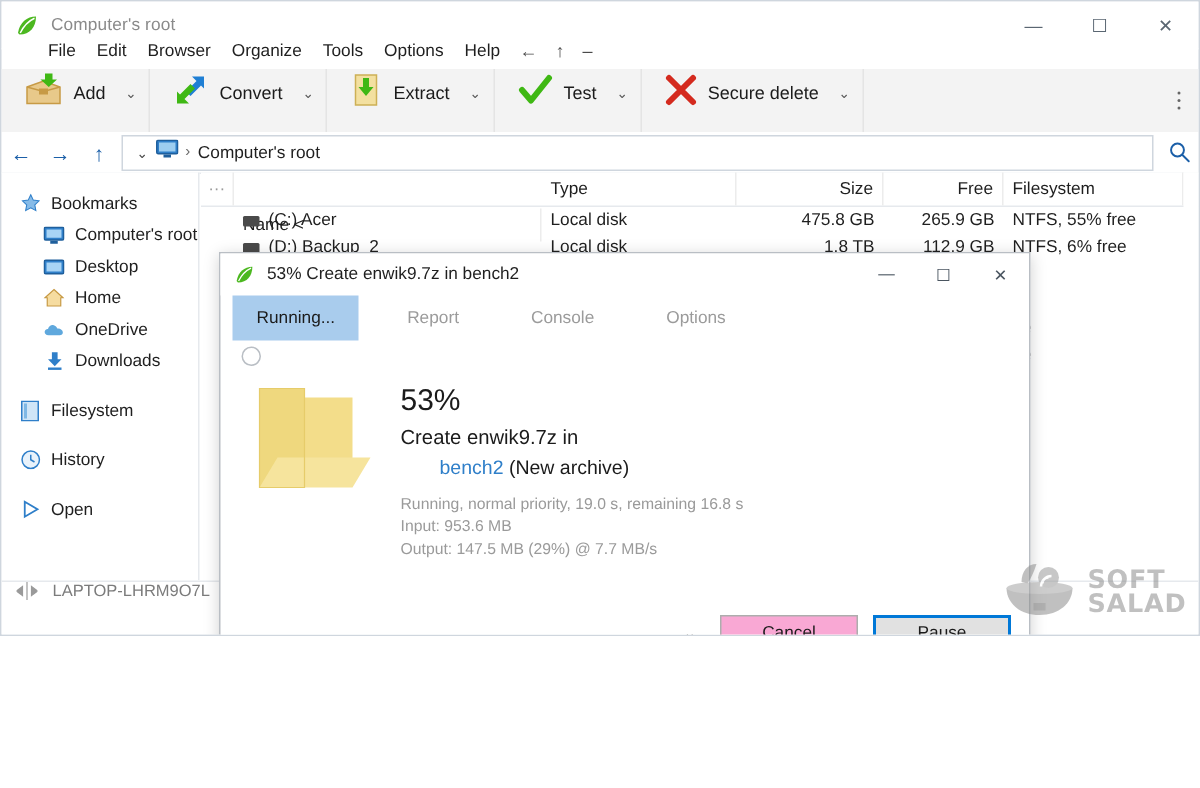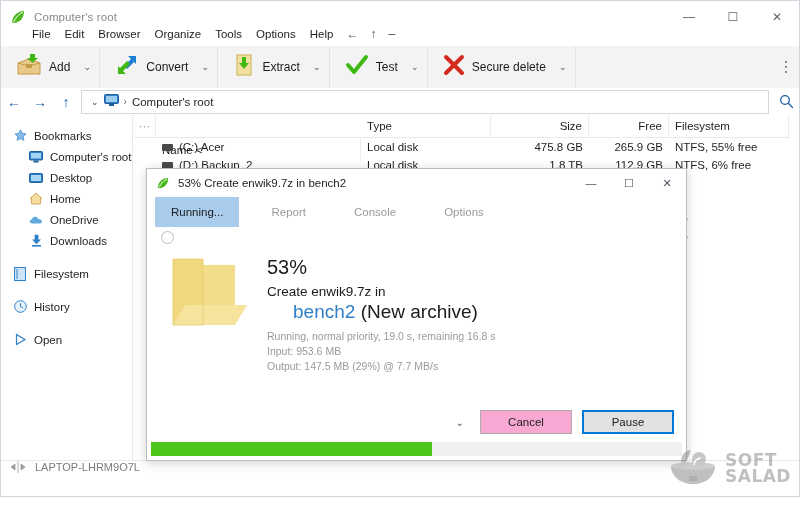--- a/index.html
+++ b/index.html
@@ -7,21 +7,21 @@
     padding: 0;
     background: #ffffff;
   }
   body {
     font-family: "Liberation Sans", sans-serif;
     -webkit-font-smoothing: antialiased;
   }
   #app {
     position: relative;
     width: 800px;
-    height: 497px;
+    height: 424px;
     overflow: hidden;
     background: #ffffff;
     border: 1px solid #cfd6de;
     box-sizing: border-box;
   }
 
   
   .titlebar {
     position: absolute;
     top: 0; left: 0; right: 0;
@@ -83,21 +83,21 @@
     position: absolute;
     top: 45px; left: 0; right: 0;
     height: 42px;
     background: #f3f3f3;
     border-bottom: 1px solid #e2e2e2;
     display: flex;
     align-items: center;
   }
   .tb-group {
     display: flex;
-    align-items: center;
+    align-items: flex-start;
     height: 42px;
     border-right: 1px solid #e4e4e4;
     padding: 0 2px 0 8px;
   }
   .tb-btn {
     display: flex;
     align-items: center;
     gap: 7px;
     padding: 4px 7px;
     height: 32px;
@@ -361,21 +361,21 @@
     color: #1b1b1b;
     line-height: 24px;
     margin-bottom: 3px;
   }
   .line2 {
     font-size: 13.5px;
     color: #1b1b1b;
     line-height: 20px;
   }
   .line3 {
-    font-size: 19px;
+    font-size: 13px;
     line-height: 20px;
     color: #1b1b1b;
     margin-bottom: 7px;
     padding-left: 26px;
   }
   .link { color: #2f7fc9; }
   .small {
     font-size: 10.5px;
     color: #9a9a9a;
     line-height: 15px;

